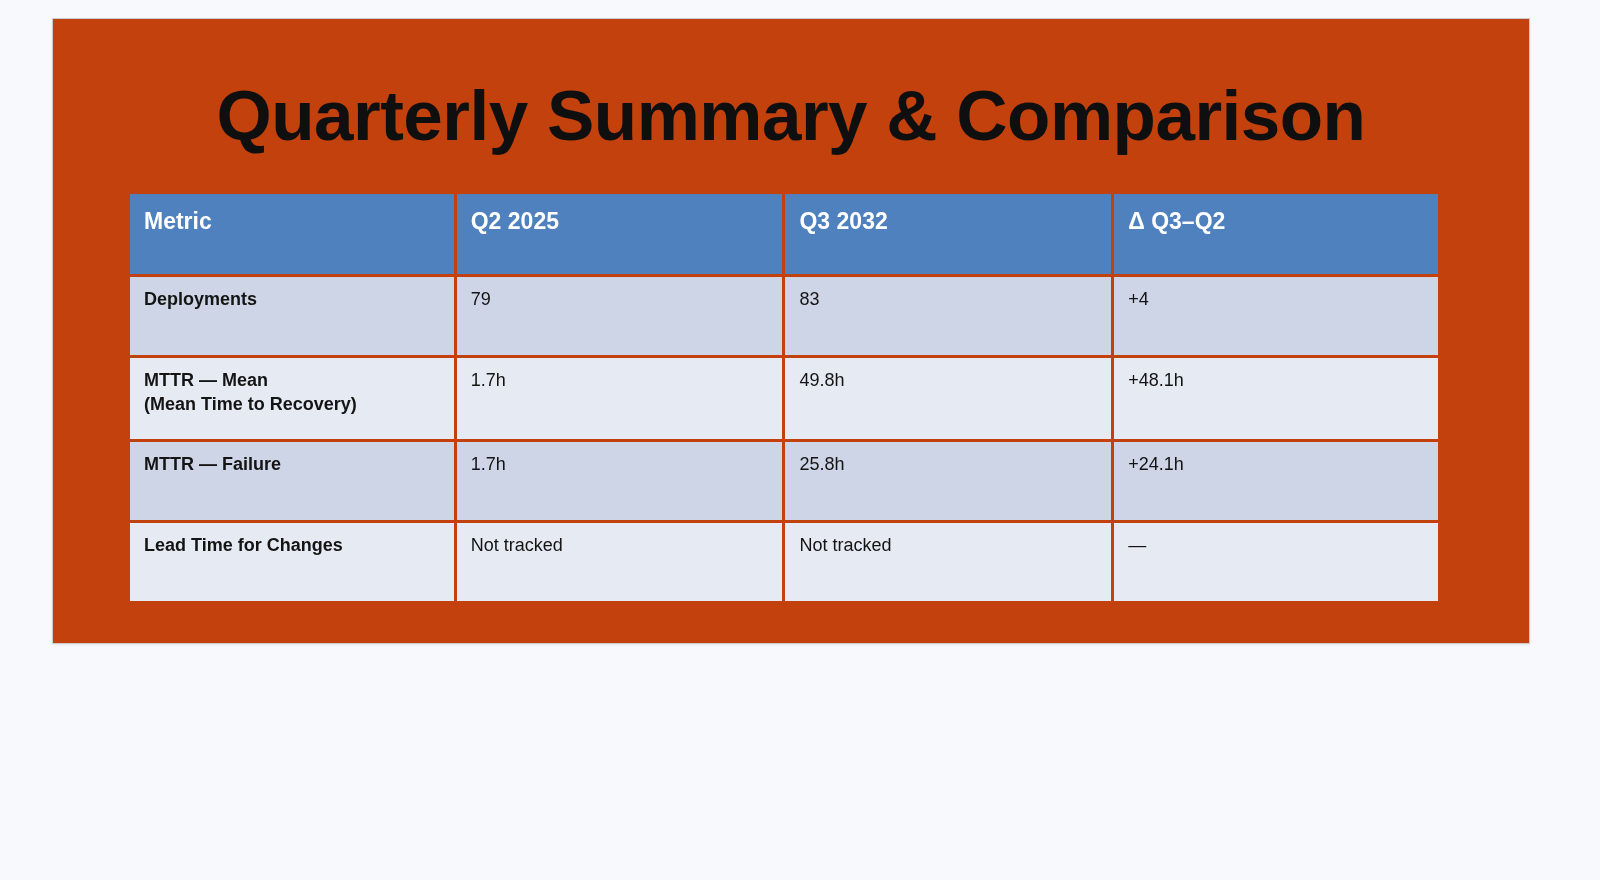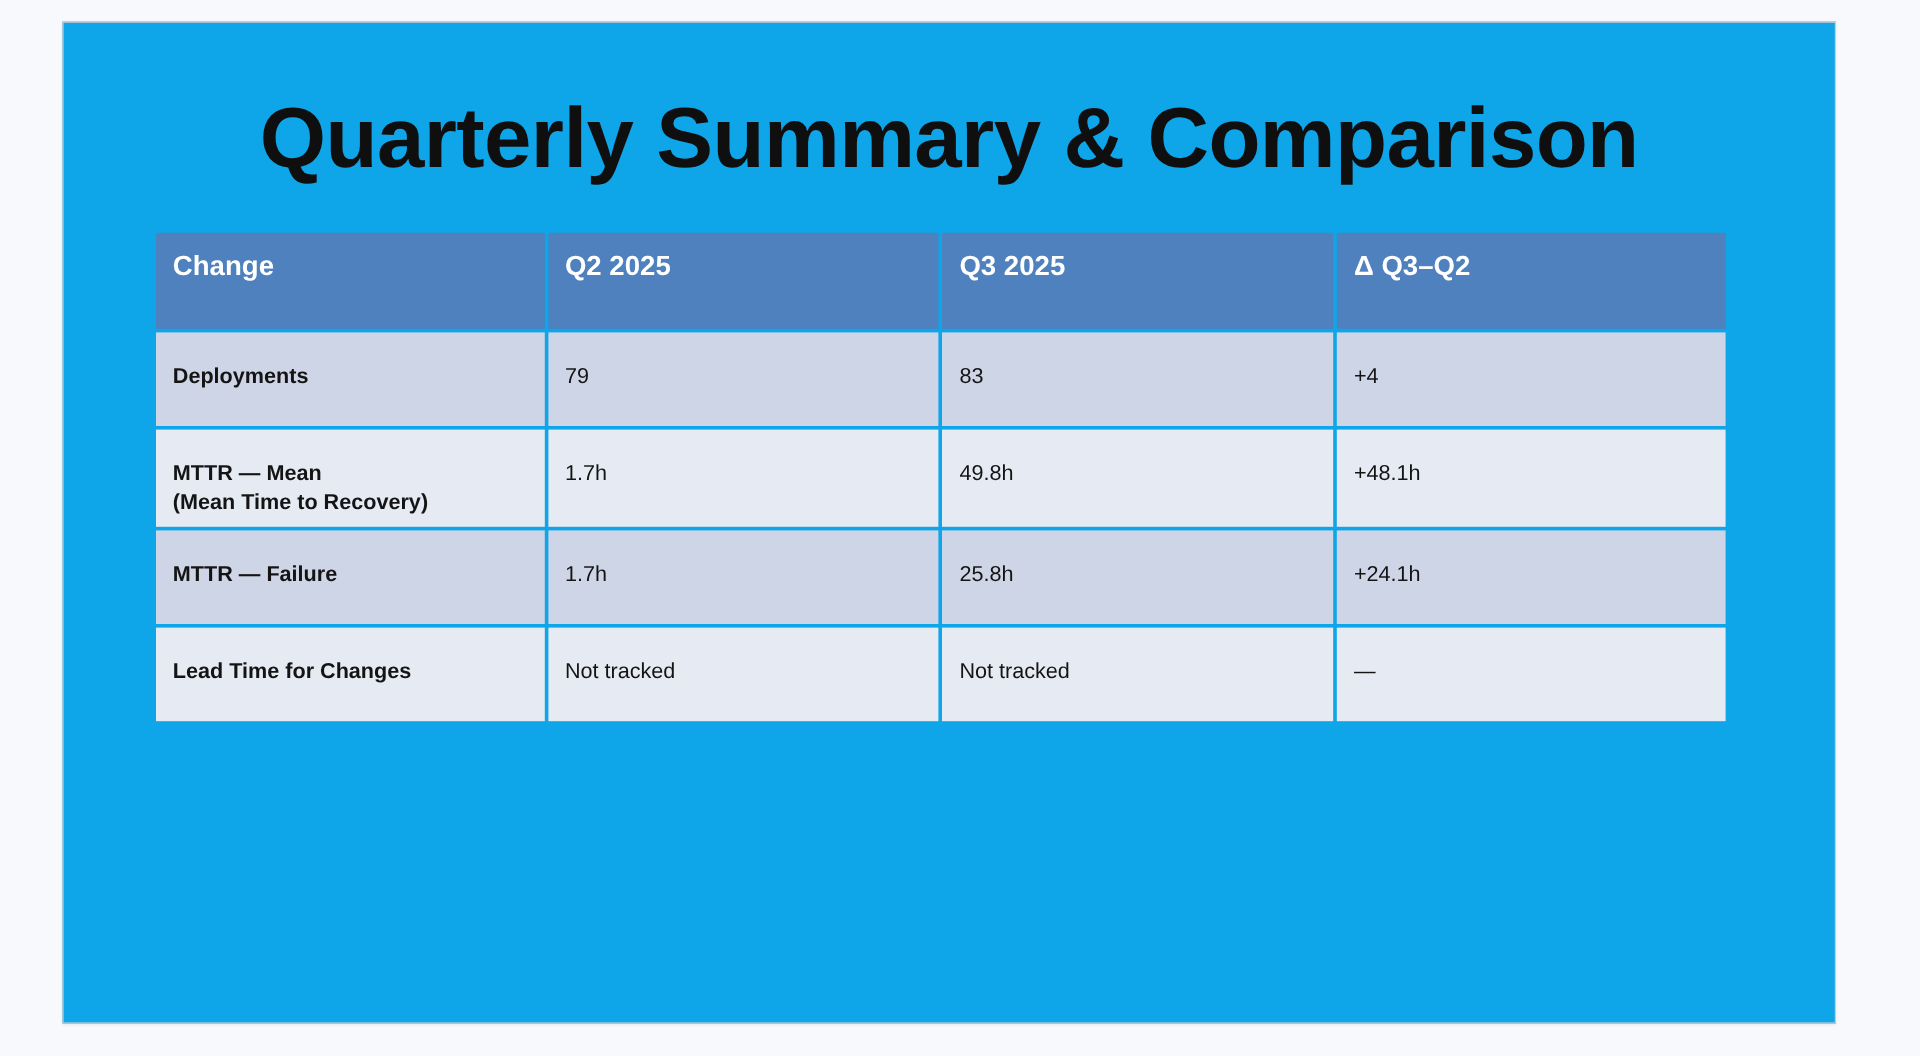--- a/index.html
+++ b/index.html
@@ -12,22 +12,22 @@
     font-family: "Liberation Sans", "DejaVu Sans", sans-serif;
     overflow: hidden;
   }
 
   
   .slide-frame {
     position: absolute;
     left: 52px;
     top: 18px;
     width: 1478px;
-    height: 835px;
-    background: #0ea5e9;
+    height: 626px;
+    background: #c2410c;
     border: 1px solid #c9ccd1;
     box-shadow: 0 1px 2px rgba(0,0,0,0.07);
   }
 
   
   .slide-title {
     position: absolute;
     left: 0;
     top: 60px;
     width: 100%;
@@ -63,21 +63,21 @@
     font-weight: 700;
     text-align: left;
     vertical-align: top;
     padding: 14px 0 0 14px;
     height: 80px;
     border: 0;
   }
 
   .metrics-table tbody td {
     vertical-align: top;
-    padding: 24px 0 0 14px;
+    padding: 10px 0 0 14px;
     height: 78px;
     font-size: 18px;
     color: #141414;
     line-height: 1.35;
     border: 0;
   }
 
   .metrics-table tbody tr.row-dark td  { background: #ced5e6; }
   .metrics-table tbody tr.row-light td { background: #e6eaf3; }
 
@@ -99,23 +99,23 @@
   <table class="metrics-table">
     <colgroup>
       <col class="c-metric">
       <col class="c-q2">
       <col class="c-q3">
       <col class="c-delta">
     </colgroup>
 
     <thead>
       <tr>
-        <th>Change</th>
+        <th>Metric</th>
         <th>Q2 2025</th>
-        <th>Q3 2025</th>
+        <th>Q3 2032</th>
         <th>Δ Q3–Q2</th>
       </tr>
     </thead>
 
     <tbody>
 
       <tr class="row-dark">
         <td class="metric-cell">Deployments</td>
         <td>79</td>
         <td>83</td>

